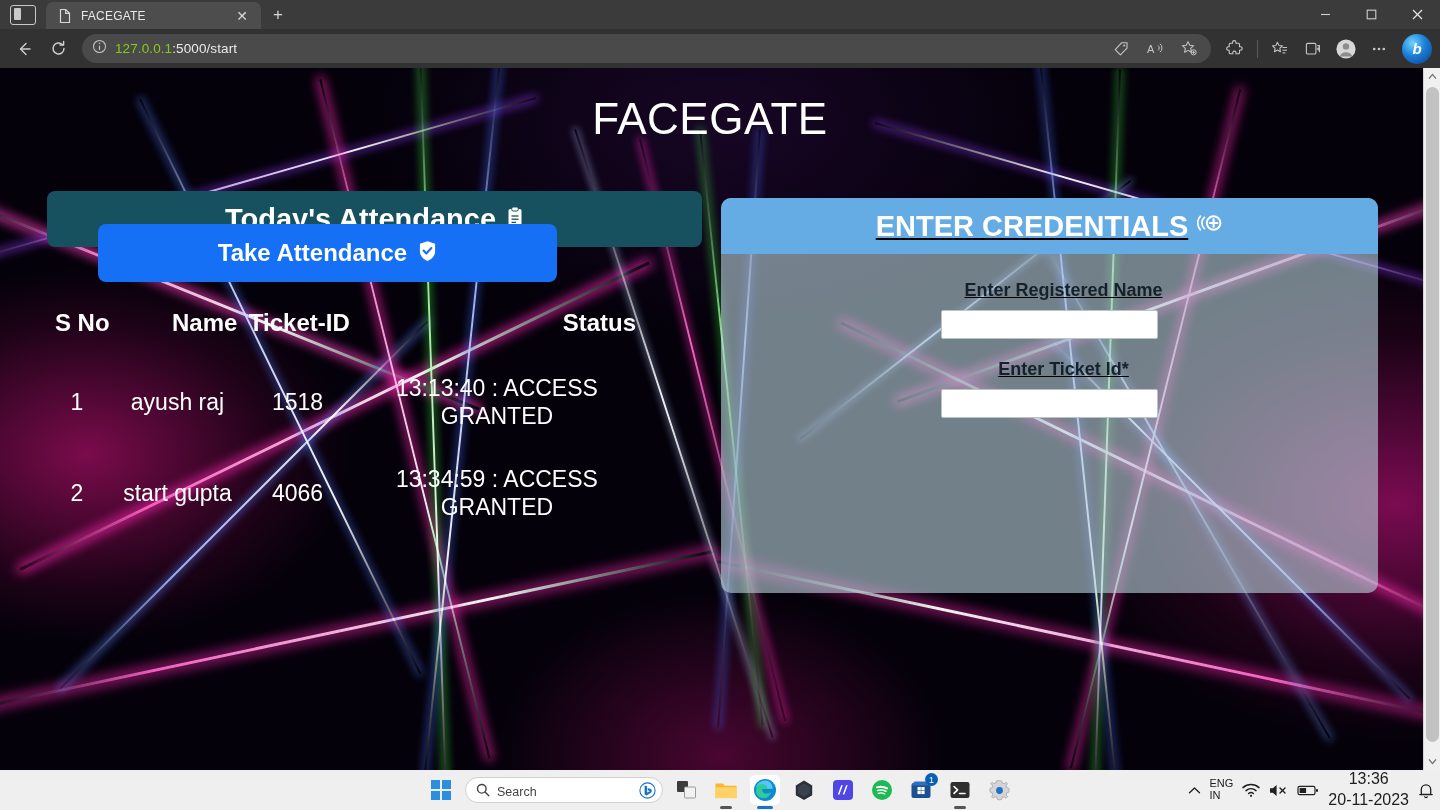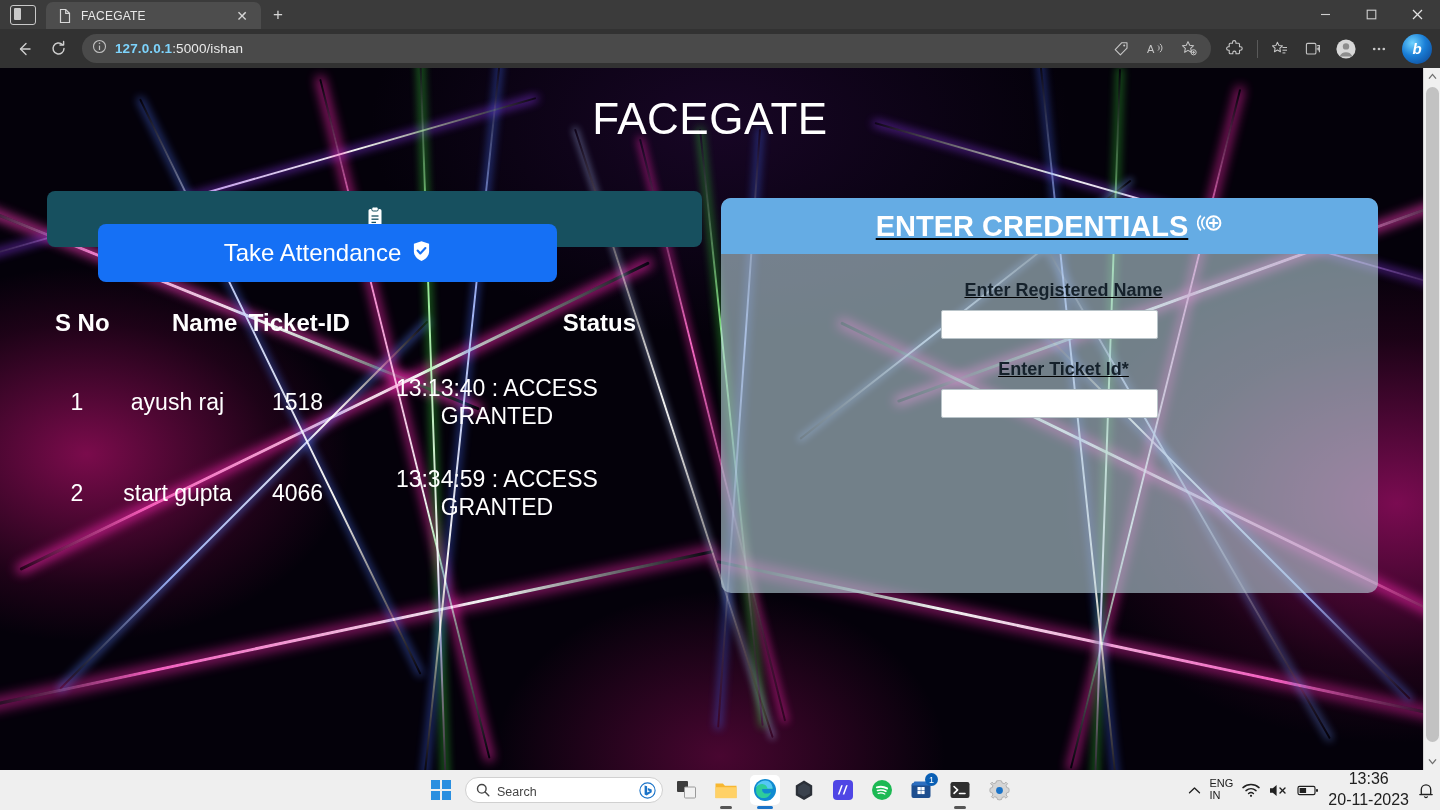--- a/index.html
+++ b/index.html
@@ -57,21 +57,21 @@
   .tb-btn {
     width: 32px; height: 30px; display: flex; align-items: center; justify-content: center;
     color: #cfcfcf; border-radius: 5px; flex: 0 0 auto;
   }
   .omnibox {
     flex: 1 1 auto; height: 29px; background: #4a4a4a; border-radius: 15px;
     display: flex; align-items: center; padding: 0 6px 0 10px; margin: 0 6px; gap: 8px;
     position: relative;
   }
   .omnibox-url { font-size: 13.5px; color: #eaeaea; letter-spacing: .1px; }
-  .omnibox-url .host { font-weight: bold; color: #7dd3fc; }
+  .omnibox-url .host { font-weight: normal; color: #84cc16; }
   .omnibox-right { margin-left: auto; display: flex; align-items: center; gap: 2px; }
   .tb-right { display: flex; align-items: center; gap: 1px; }
   .tb-sep { width: 1px; height: 18px; background: #5a5a5a; margin: 0 5px; }
   .copilot-btn {
     width: 30px; height: 30px; border-radius: 50%;
     background: radial-gradient(circle at 35% 30%, #6fd3ff 0%, #1a7ed6 45%, #0b3f8c 100%);
     display: flex; align-items: center; justify-content: center;
     color: #fff; font-size: 15px; font-style: italic; font-weight: bold;
     margin-left: 6px;
   }
@@ -109,21 +109,21 @@
   .card-header-teal {
     background: #17505f; border-radius: 8px; height: 56px;
     display: flex; align-items: center; justify-content: center; gap: 10px;
     color: #ffffff; font-size: 29px; font-weight: bold;
   }
   .card-header-teal .hdr-icon { font-size: 22px; line-height: 1; }
 
   .take-attendance-btn {
     position: absolute; left: 98px; top: 156px; width: 459px; height: 58px;
     background: #1570f5; border: none; border-radius: 8px;
-    color: #ffffff; font-size: 24px; font-weight: normal;
+    color: #ffffff; font-size: 24px; font-weight: bold;
     display: flex; align-items: center; justify-content: center; gap: 11px;
     cursor: pointer;
   }
   .take-attendance-btn .btn-icon { font-size: 20px; }
 
   .att-table {
     position: absolute; left: 40px; top: 235px; width: 600px;
     border-collapse: collapse; color: #ffffff;
   }
   .att-table th {
@@ -277,21 +277,21 @@
     </div>
 
     <div class="omnibox">
       <span>
         <svg width="15" height="15" viewBox="0 0 15 15">
             <circle cx="7.5" cy="7.5" r="6" fill="none" stroke="#bfbfbf" stroke-width="1.1"></circle>
             <line x1="7.5" y1="6.6" x2="7.5" y2="11" stroke="#bfbfbf" stroke-width="1.2"></line>
             <circle cx="7.5" cy="4.3" r="0.8" fill="#bfbfbf"></circle>
           </svg>
       </span>
-      <span class="omnibox-url"><span class="host">127.0.0.1</span><span>:5000/ishan</span></span>
+      <span class="omnibox-url"><span class="host">127.0.0.1</span><span>:5000/start</span></span>
       <span class="omnibox-right">
         <span class="tb-btn">
           <svg width="16" height="16" viewBox="0 0 16 16">
               <path d="M8.6 1.8H14v5.4L7.4 13.8 2.2 8.6z" fill="none" stroke="#c6c6c6" stroke-width="1.1" stroke-linejoin="round"></path>
               <circle cx="11.2" cy="4.6" r="1" fill="#c6c6c6"></circle>
             </svg>
         </span>
         <span class="tb-btn">
           <svg width="18" height="16" viewBox="0 0 18 16">
               <text x="1" y="12" font-size="11" fill="#c6c6c6" font-family="Liberation Sans">A</text>
@@ -382,20 +382,21 @@
       <div class="beam" style="left:1030px; top:150px; width:600px; height:2px; transform:rotate(60deg);  background:linear-gradient(90deg,rgba(255,255,255,0) 0%,#c0d0ff 35%,rgba(180,200,255,0) 100%); box-shadow:0 0 8px 2px rgba(110,150,255,.5);"></div>
       <div class="beam" style="left:800px;  top:370px; width:420px; height:2px; transform:rotate(-38deg); background:linear-gradient(90deg,rgba(255,255,255,0) 0%,#cfe0ff 40%,rgba(200,220,255,0) 100%); box-shadow:0 0 7px 2px rgba(120,160,255,.45);"></div>
     </div>
 
     <div class="page-content">
 
       <div class="site-title">FACEGATE</div>
 
       <div class="attendance-card">
         <div class="card-header-teal">
+          <span>Today's Attendance</span>
           <span class="hdr-icon">
             <svg width="18" height="22" viewBox="0 0 18 22">
                 <rect x="2.5" y="3" width="13" height="17.5" rx="1.8" fill="#ffffff"></rect>
                 <rect x="5.8" y="1" width="6.4" height="4" rx="1.4" fill="#ffffff" stroke="#17505f" stroke-width="1"></rect>
                 <line x1="5.5" y1="10" x2="12.5" y2="10" stroke="#17505f" stroke-width="1.3"></line>
                 <line x1="5.5" y1="13.2" x2="12.5" y2="13.2" stroke="#17505f" stroke-width="1.3"></line>
                 <line x1="5.5" y1="16.4" x2="10" y2="16.4" stroke="#17505f" stroke-width="1.3"></line>
               </svg>
           </span>
         </div>

